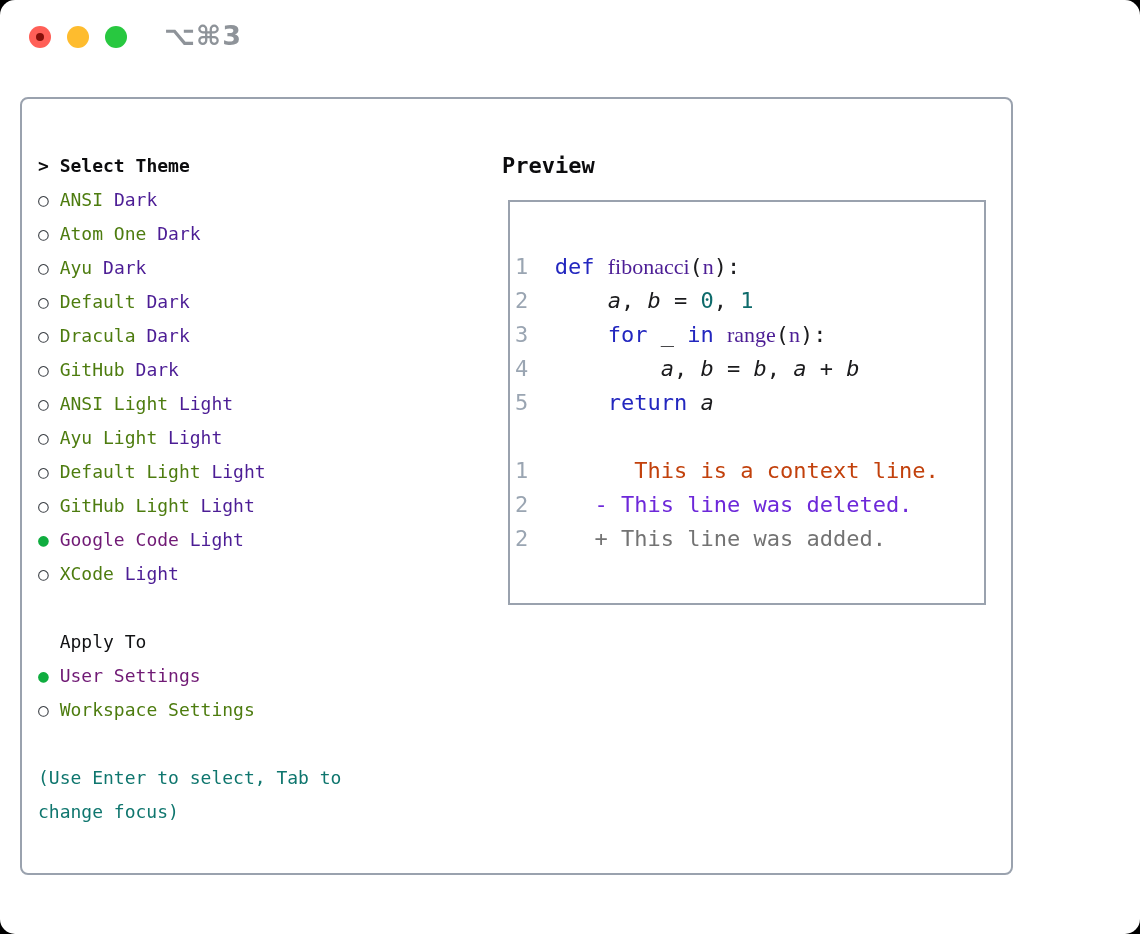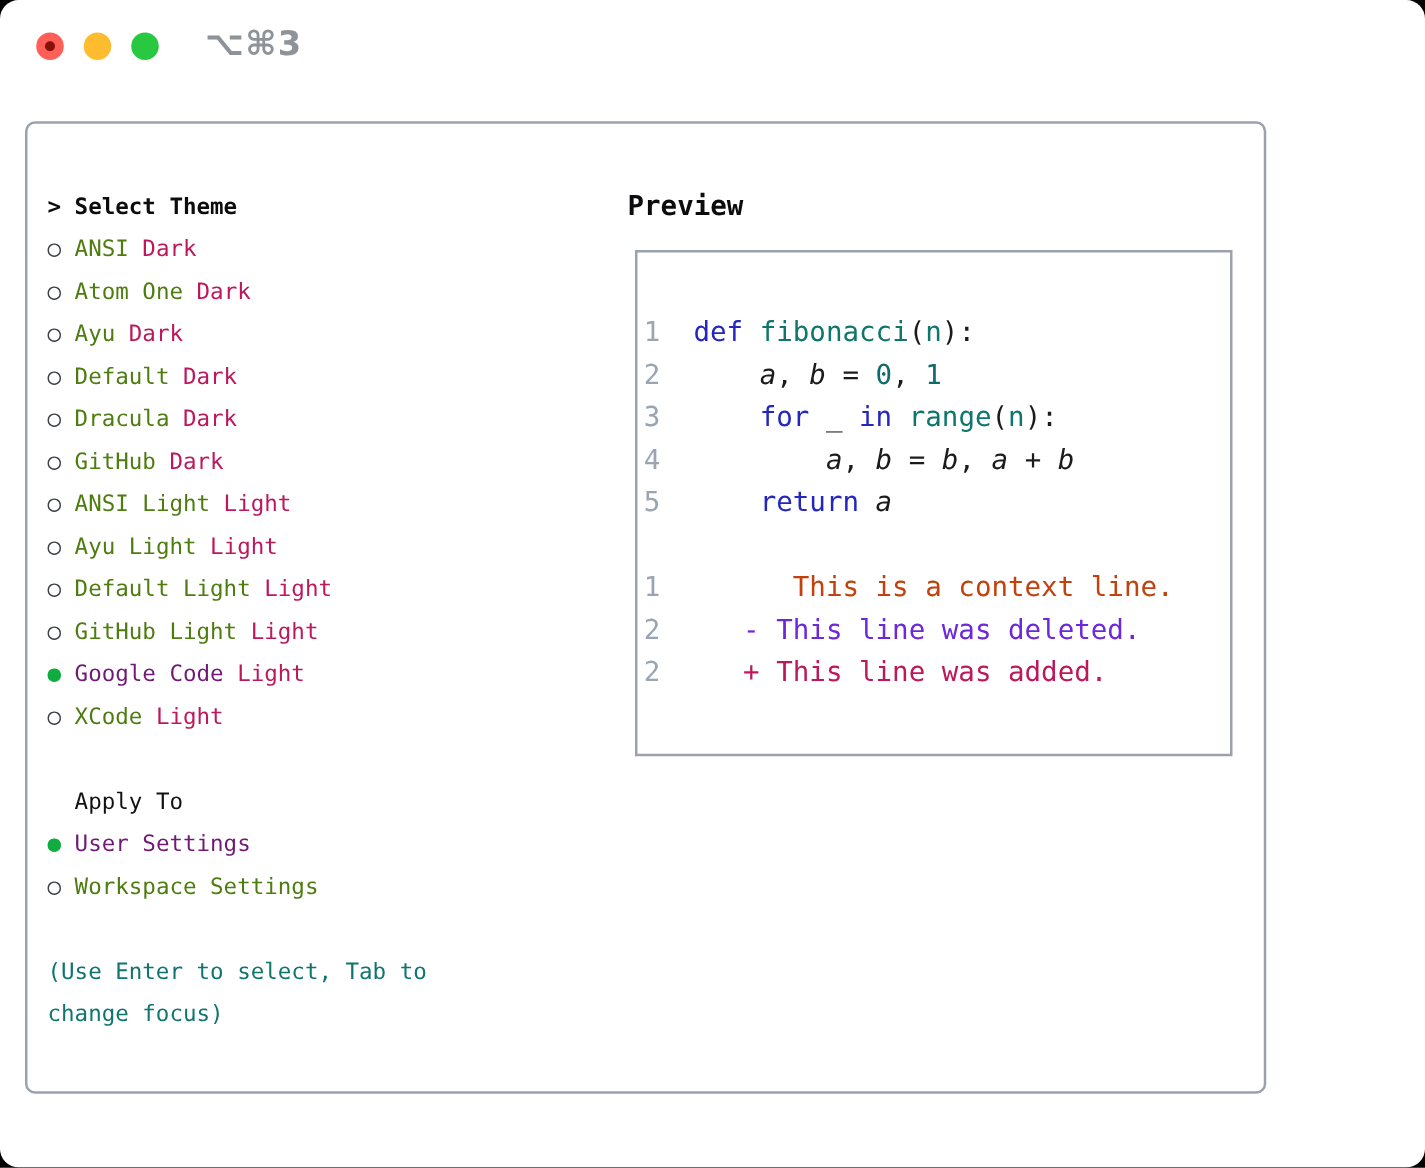--- a/index.html
+++ b/index.html
@@ -17,40 +17,40 @@
 
   
   .panel{position:absolute;left:20px;top:97px;width:989px;height:774px;border:2px solid #9aa2ae;border-radius:8px;background:#fff;}
 
   
   .list{position:absolute;left:16px;top:50px;font-size:18px;line-height:34px;white-space:pre;}
   .row{height:34px;}
   .hdr{font-weight:bold;color:#0c0c0e;}
   .pfx{color:#3c4046;}
   .nm{color:#4d7c0f;}
-  .sfx{color:#be185d;margin-top:40px;}
+  .sfx{color:#4c1d95;margin-top:40px;}
   .sel{color:#701a75;}
   .sel-dot{color:#0fad3f;}
   .apply-hd{color:#111214;}
   .hint{color:#0f766e;}
 
   
   .preview-title{position:absolute;left:480px;top:50px;font-size:22px;line-height:34px;font-weight:bold;color:#0c0c0e;}
   .preview-box{position:absolute;left:486px;top:101px;width:474px;height:401px;border:2px solid #9aa2ae;background:#fff;}
   .codewrap{position:absolute;left:5px;top:48px;font-size:22px;line-height:34px;white-space:pre;}
   .cline{height:34px;}
   .lnum{color:#9aa5b2;}
   .pl{color:#1b1b1d;}
   .kw{color:#2327bf;text-align:right;}
-  .fn{color:#0f766e;}
+  .fn{color:#4c1d95;font-family:Liberation Serif, serif;}
   .num{color:#0e6b6b;}
   .var{color:#1b1b1d;font-style:italic;}
   .ctx{color:#c2410c;}
   .del{color:#6d28d9;}
-  .add{color:#be185d;margin-top:16px;}
+  .add{color:#737373;margin-top:16px;}
 </style>
 </head>
 <body>
 
 <div class="window">
 
   <div class="titlebar">
     <div class="light light-close" style="background: rgb(255, 95, 87);">
       <span class="dot" style="background: rgb(134, 16, 10);"></span>
     </div>

